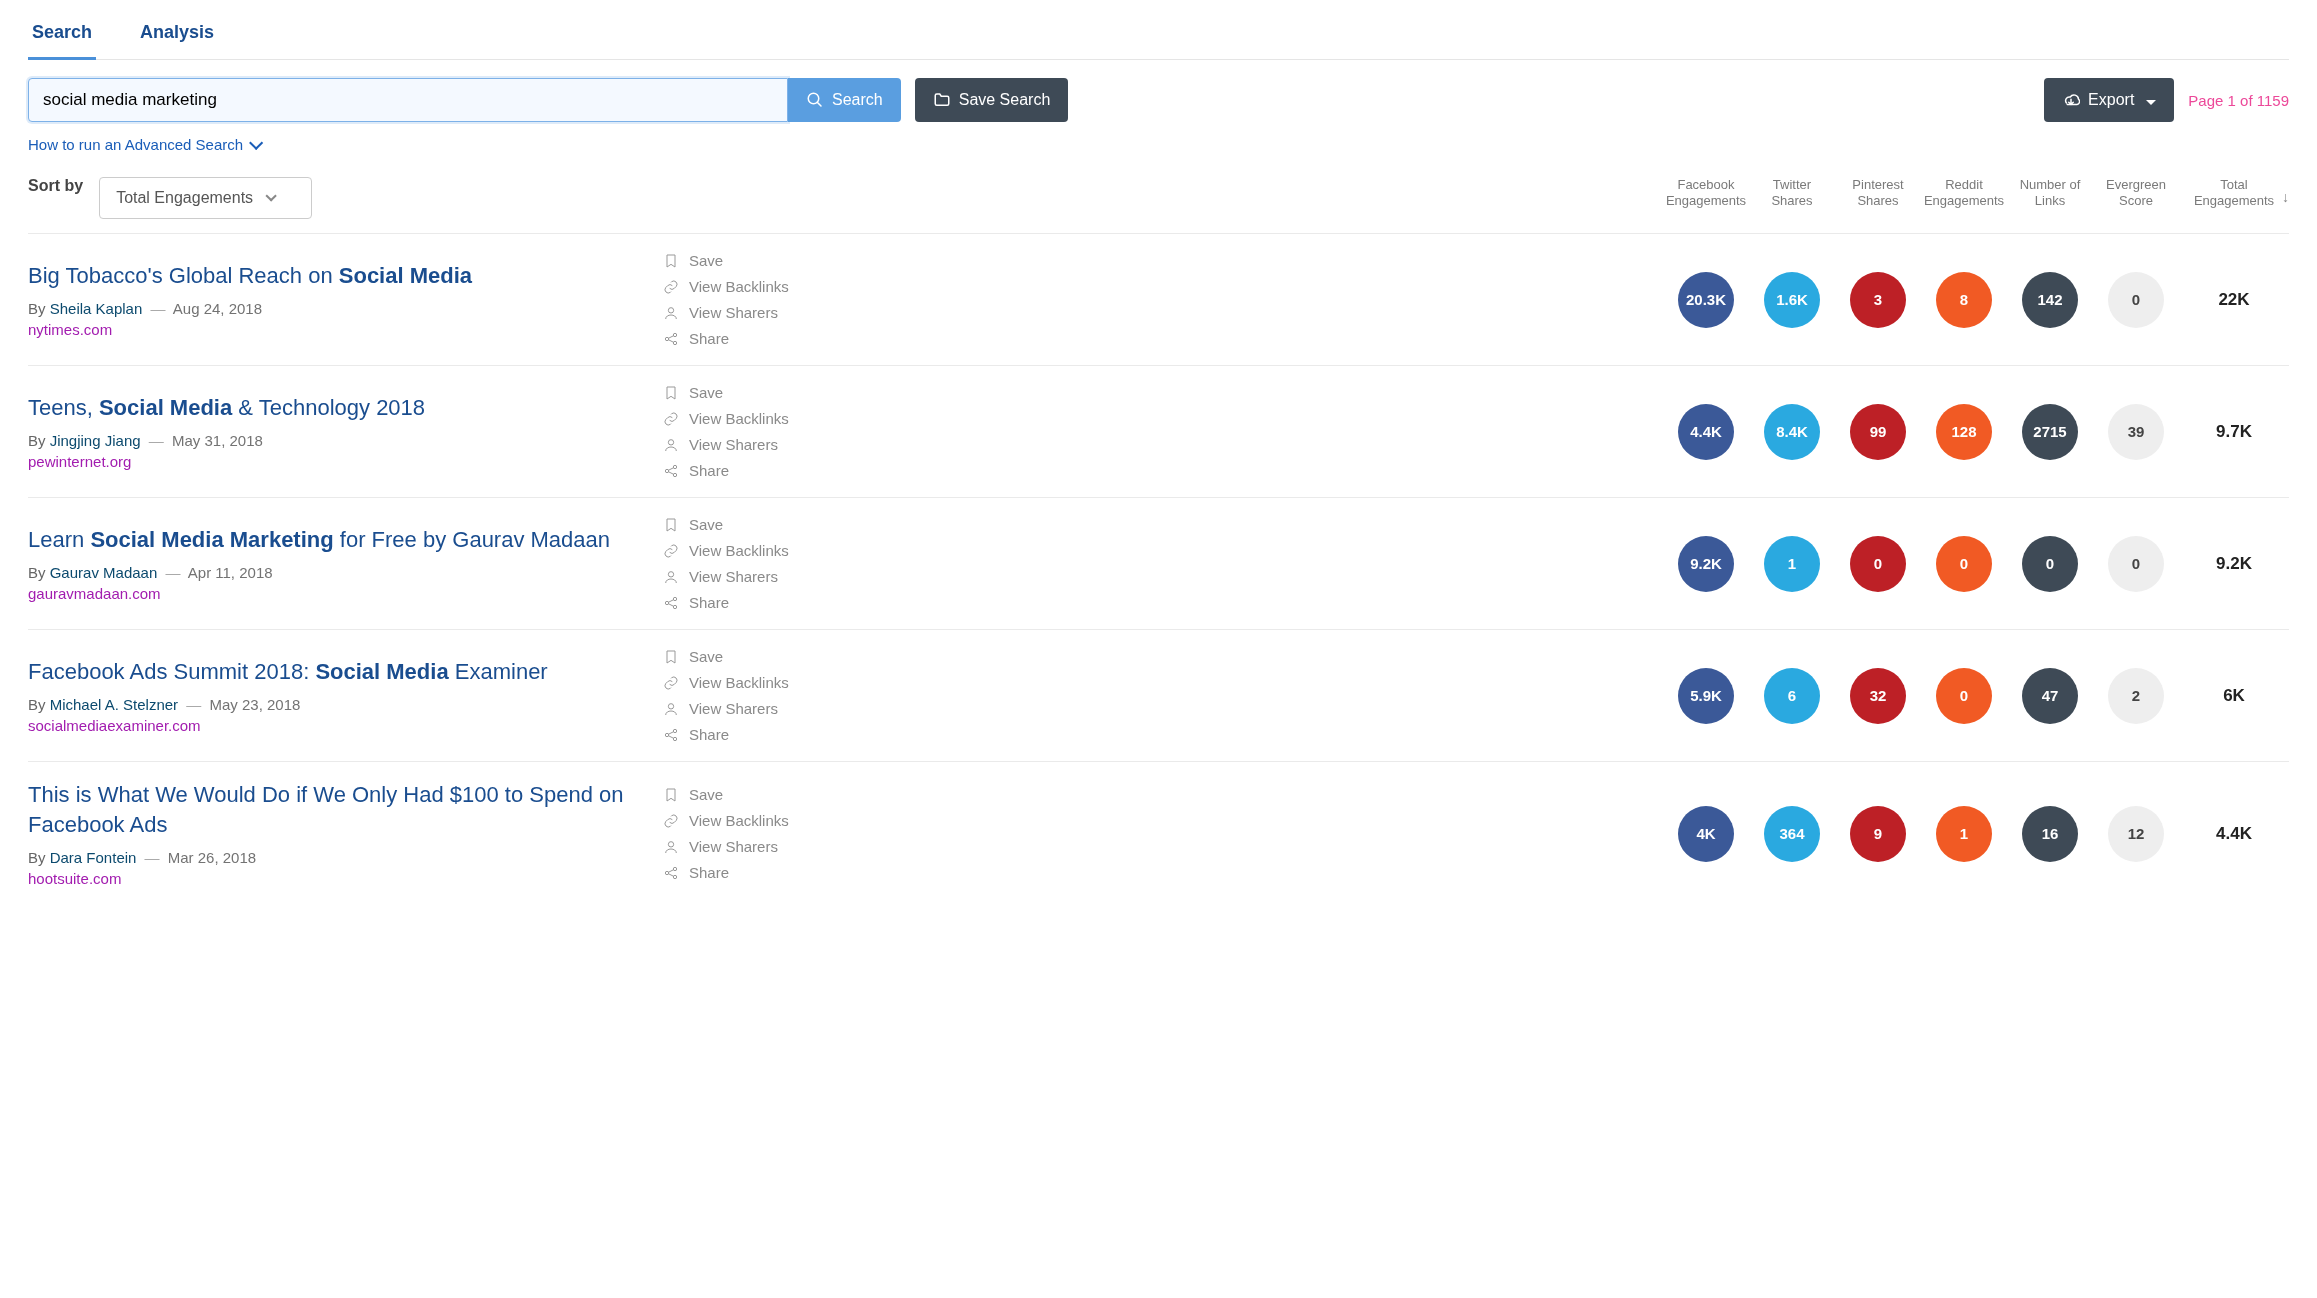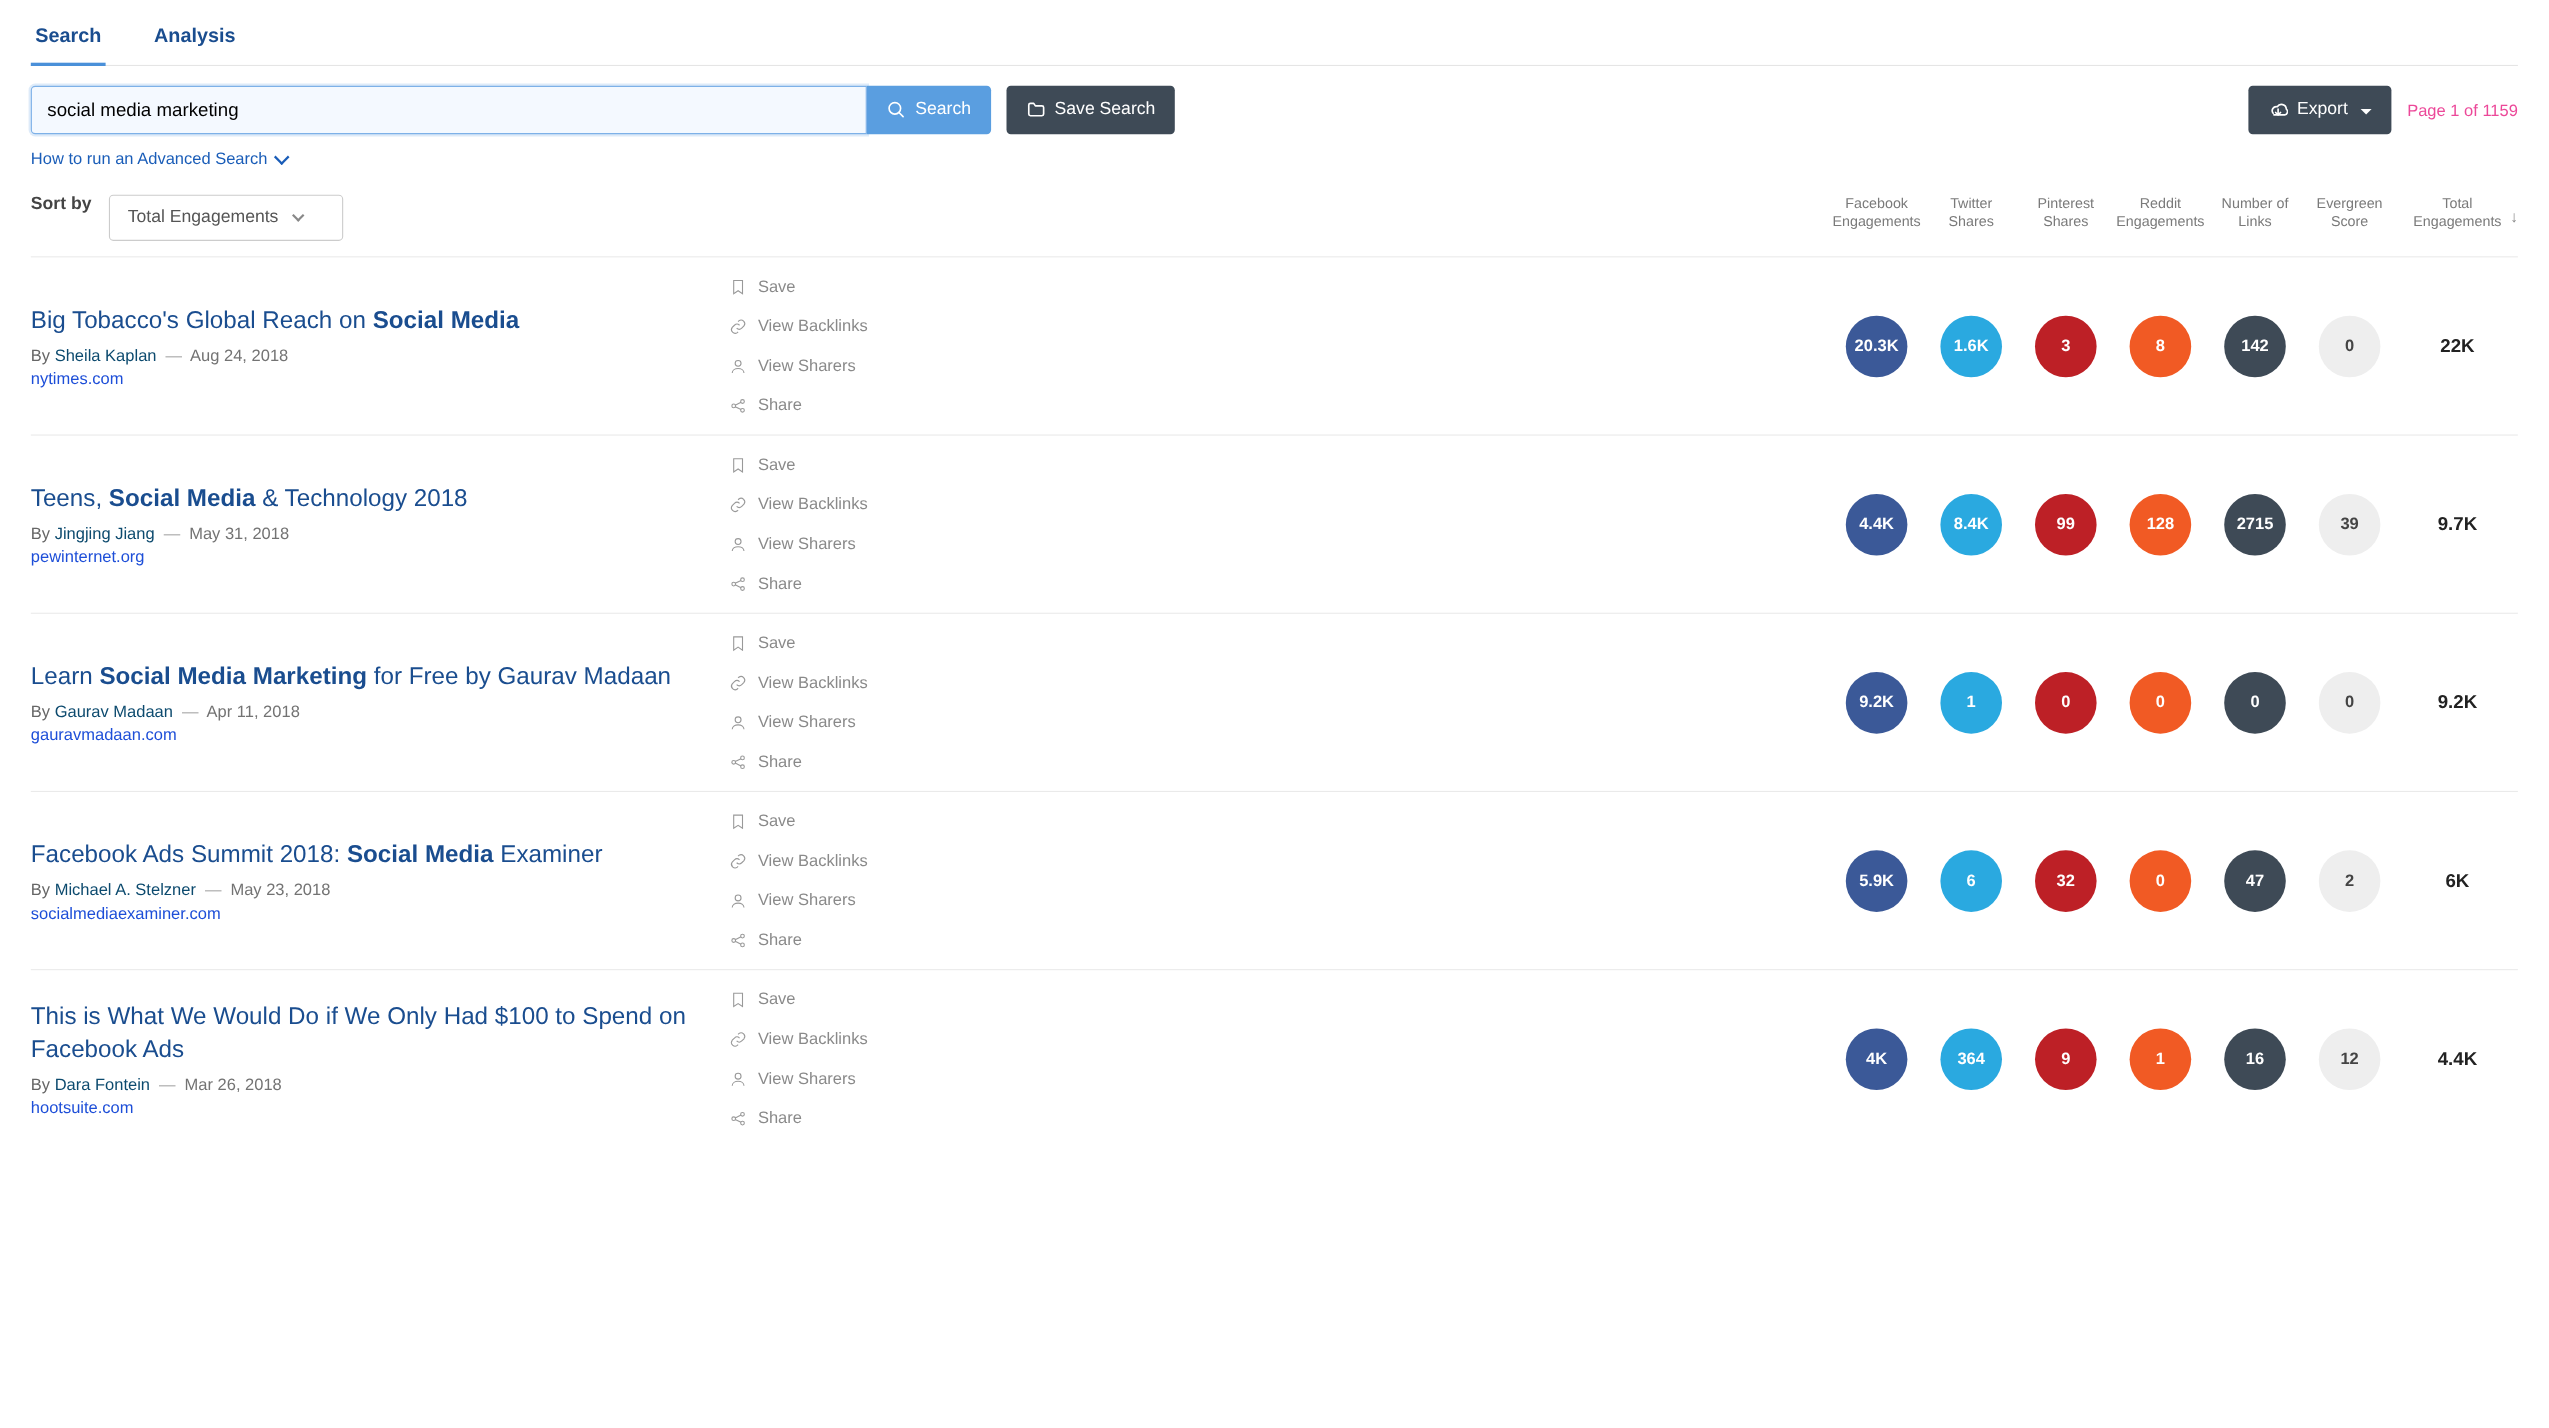--- a/index.html
+++ b/index.html
@@ -152,27 +152,27 @@
     font-weight: 400;
     line-height: 1.35;
     margin-bottom: 10px;
     cursor: pointer;
   }
   .title .bold { font-weight: 700; }
   .byline { font-size: 15px; color: #666; margin-bottom: 4px; }
   .byline .author { color: #0c4a6e; }
   .byline .dash { color: #aaa; margin: 0 4px;}
   .byline .date { color: #737373; }
-  .domain { color: #1d4ed8; font-size: 15px; }
+  .domain { color: #a21caf; font-size: 15px; }
 
   .actions {
     flex: 0 0 160px;
     display: flex;
     flex-direction: column;
-    gap: 19px;
+    gap: 9px;
     color: #8a8a8a;
     font-size: 15px;
   }
   .action-item {
     display: flex;
     align-items: center;
     gap: 10px;
     cursor: pointer;
   }
   .action-item svg { width:16px; height:16px; stroke:#999; fill:none; stroke-width:1.5;}

